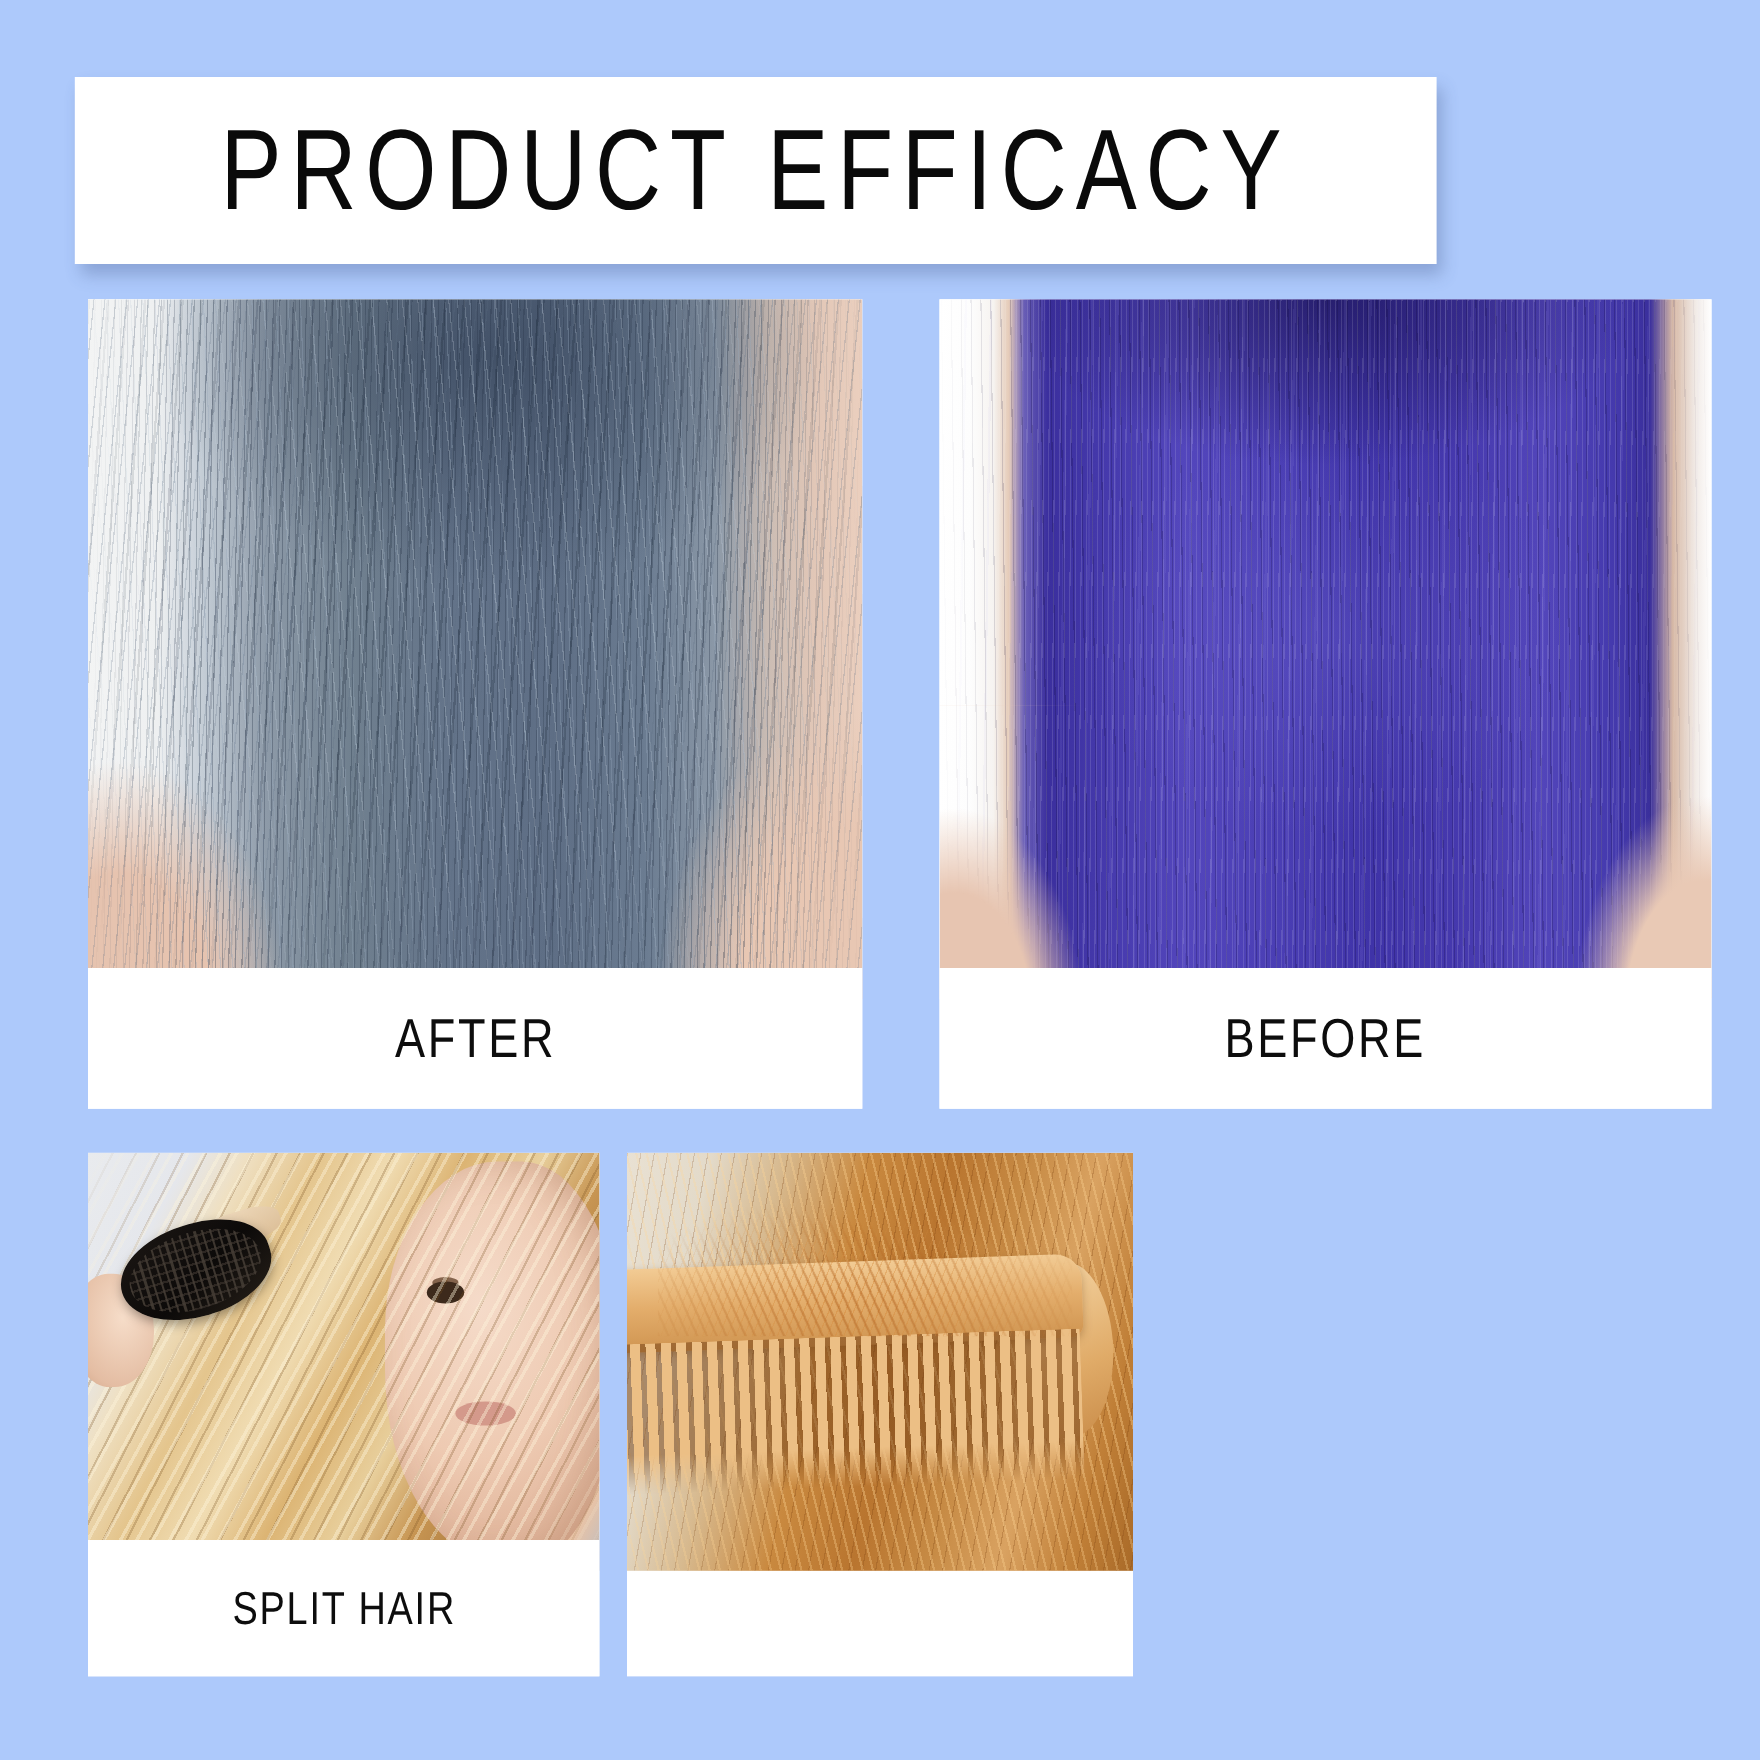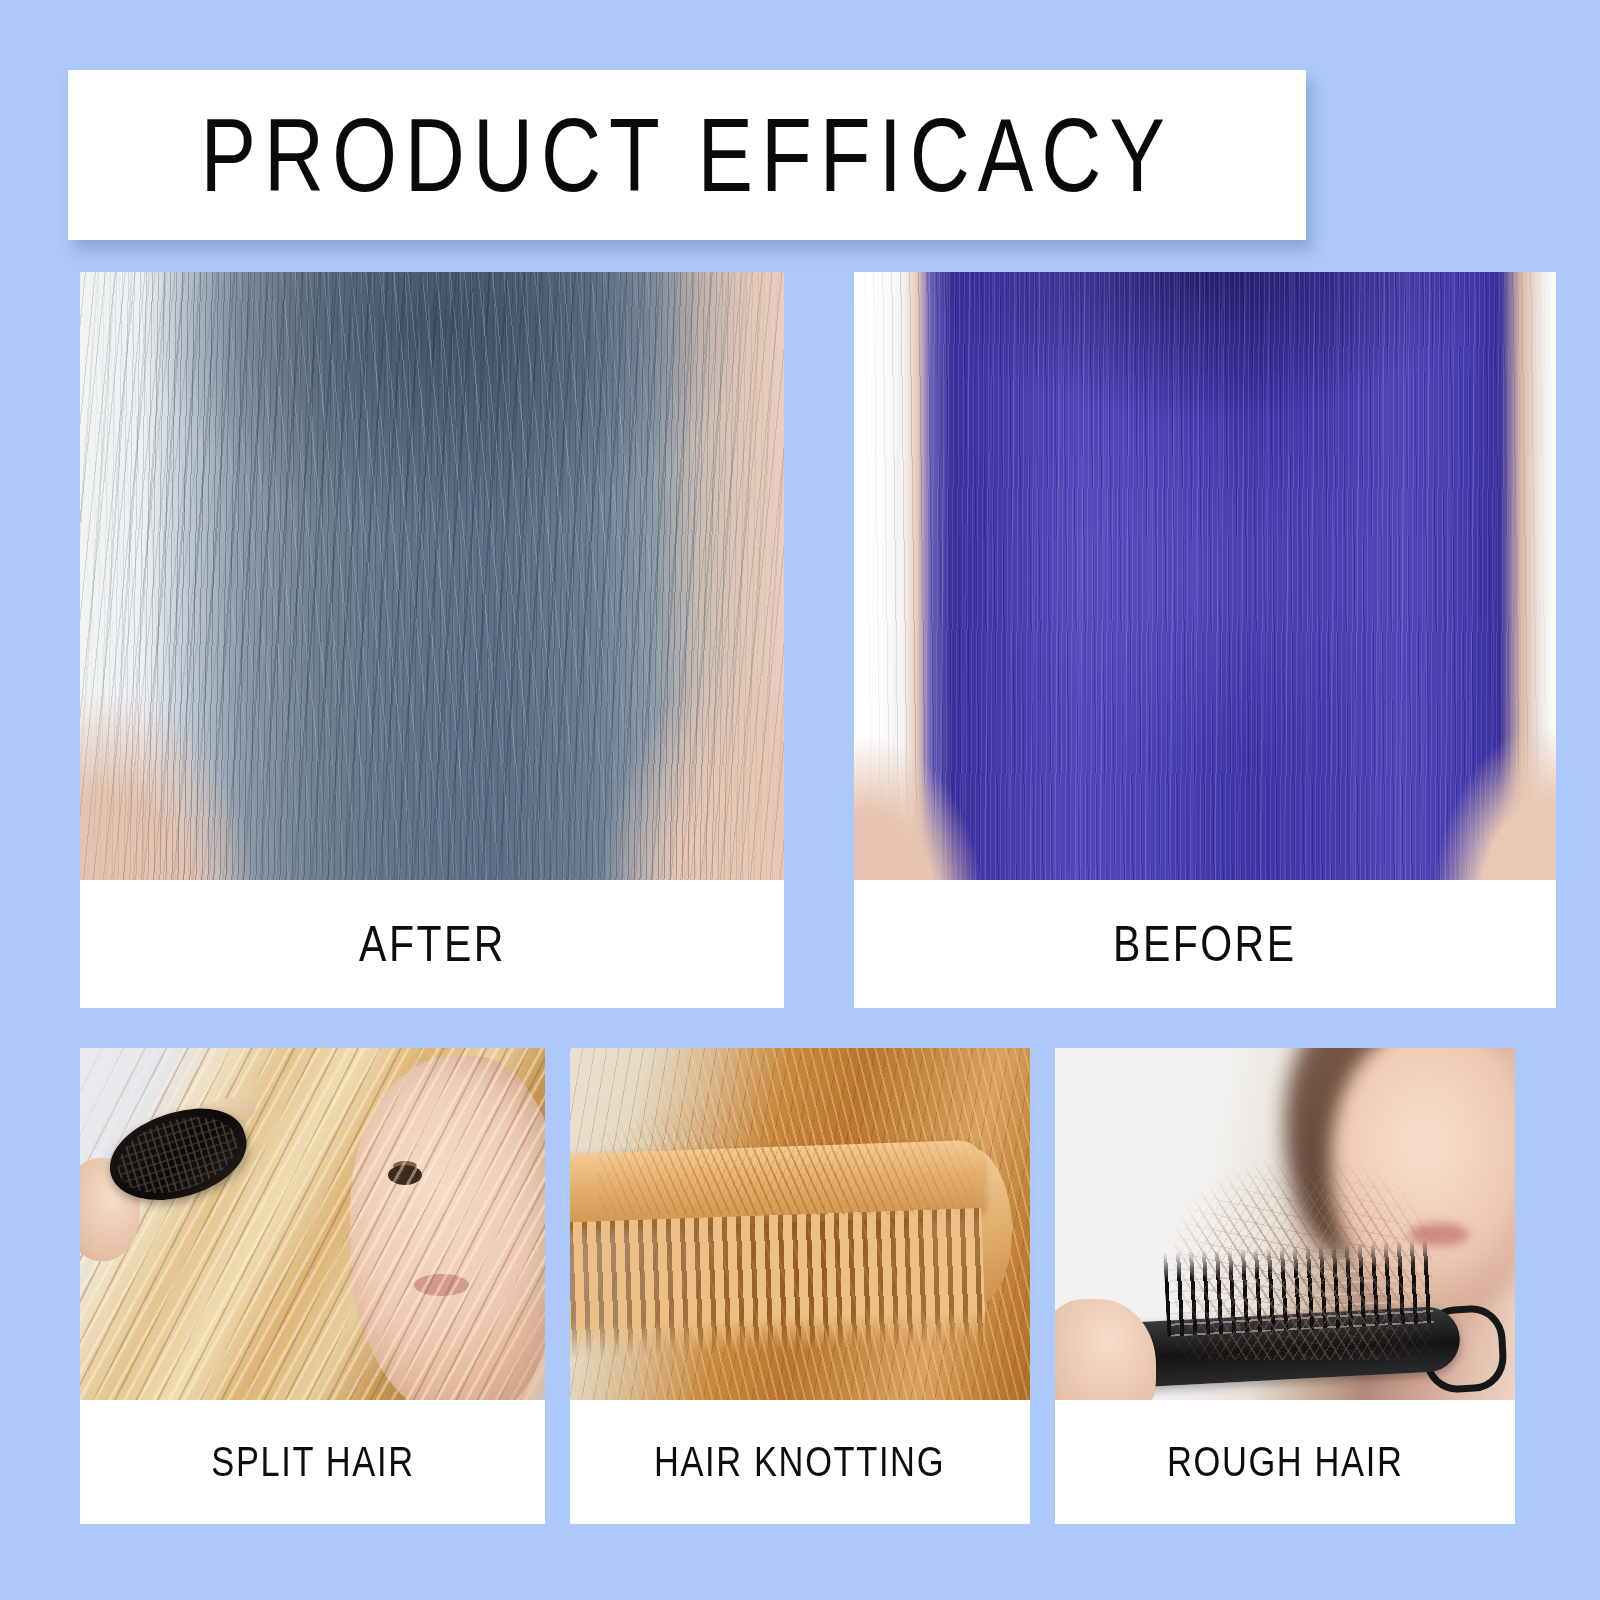--- a/index.html
+++ b/index.html
@@ -526,34 +526,16 @@
   </div>
 
   <div class="panel panel-bot" id="panel-knot">
     <div class="photo ph-knot">
       <div class="knot-hair"></div>
       <div class="comb-round"></div>
       <div class="comb-spine"></div>
       <div class="comb-teeth"></div>
       <div class="knot-tangle"></div>
     </div>
-    <div class="caption cap-bot">
-      <div class="caption-text">HAIR KNOTTING</div>
-    </div>
   </div>
 
-  <div class="panel panel-bot" id="panel-rough">
-    <div class="photo ph-rough">
-      <div class="rough-hairframe"></div>
-      <div class="rough-face"></div>
-      <div class="rough-lips"></div>
-      <div class="brush-loop"></div>
-      <div class="brush-body"></div>
-      <div class="brush-bristles"></div>
-      <div class="fallen-hair"></div>
-      <div class="rough-hand"></div>
-    </div>
-    <div class="caption cap-bot">
-      <div class="caption-text">ROUGH HAIR</div>
-    </div>
-  </div>
 
 </div>
 
 </body></html>

